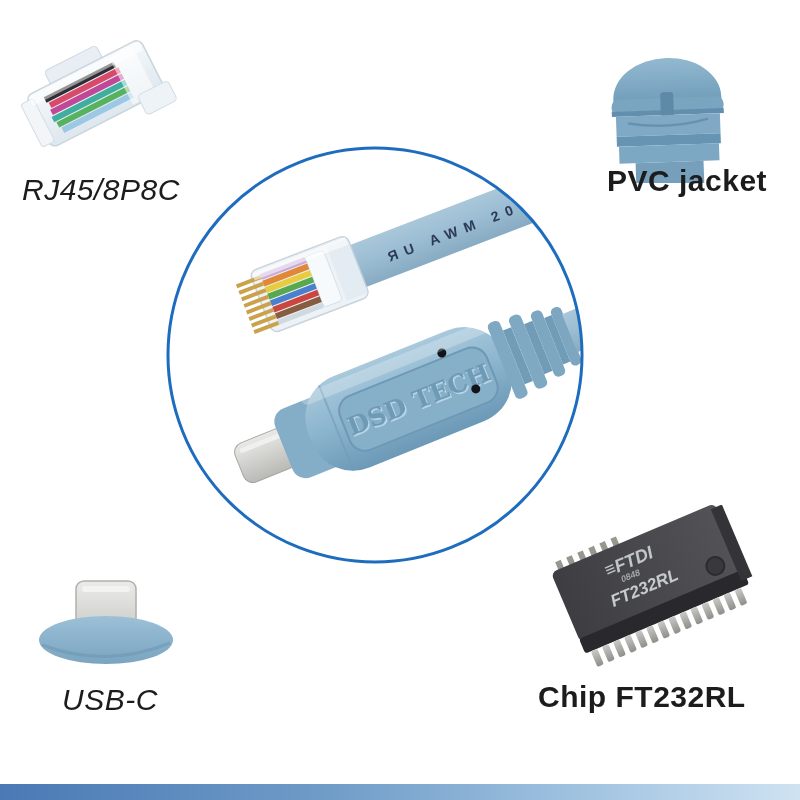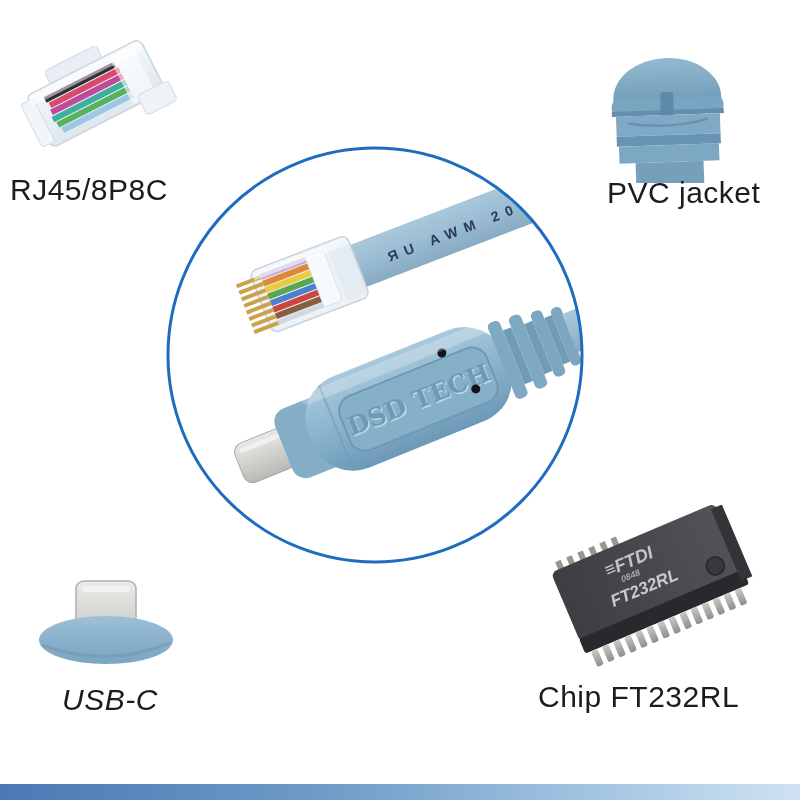--- a/index.html
+++ b/index.html
@@ -41,42 +41,42 @@
       <rect x="44" y="69" width="80" height="6" fill="#c04898"></rect>
       <rect x="42" y="76" width="82" height="6" fill="#3fae9e"></rect>
       <rect x="44" y="83" width="80" height="6" fill="#57b260"></rect>
       <rect x="46" y="90" width="78" height="6" fill="#9cc8e6"></rect>
     </g>
     <rect x="120" y="50" width="26" height="52" fill="#ffffff" opacity="0.55"></rect>
     <rect x="30" y="48" width="124" height="10" fill="#ffffff" opacity="0.5"></rect>
     <rect x="128" y="96" width="34" height="22" rx="4" fill="#eef3f7" stroke="#d2dde5"></rect>
   </g>
 </svg>
-<div class="callout" style="left:10px;top:173px;">RJ45/8P8C</div>
+<div class="callout" style="left:22px;top:173px;font-style:italic;">RJ45/8P8C</div>
 
 <svg class="abs" style="left:598px;top:48px;" width="145" height="135" viewBox="0 0 145 135">
   <defs>
     <linearGradient id="jackG" x1="0" y1="0" x2="0" y2="1">
       <stop offset="0" stop-color="#93b9d0"></stop>
         <stop offset="1" stop-color="#6f9cb9"></stop>
     </linearGradient>
   </defs>
   <g transform="rotate(-2 70 70)">
     <path d="M16 50 A54 40 0 0 1 124 50 L124 56 L16 56 Z" fill="url(#jackG)"></path>
     <rect x="14" y="50" width="112" height="16" rx="7" fill="#7aa5c0"></rect>
     <rect x="14" y="62" width="112" height="5" fill="#628fad"></rect>
     <rect x="63" y="44" width="13" height="26" rx="3" fill="#5e8aa8"></rect>
     <rect x="18" y="67" width="104" height="20" fill="#7fa9c4"></rect>
     <rect x="18" y="87" width="104" height="10" fill="#6694b2"></rect>
     <rect x="20" y="97" width="100" height="17" fill="#7da8c3"></rect>
     <path d="M36 114 L104 114 L104 138 Q104 148 70 148 Q36 148 36 138 Z" fill="#769fbc"></path>
     <path d="M30 74 Q70 82 110 72" stroke="#5d89a6" stroke-width="2.5" fill="none" opacity="0.7"></path>
   </g>
 </svg>
-<div class="callout" style="left:607px;top:176px;">PVC jacket</div>
+<div class="callout" style="left:607px;top:164px;font-weight:bold;">PVC jacket</div>
 
 <svg class="abs" style="left:155px;top:135px;" width="440" height="440" viewBox="0 0 440 440">
   <defs>
     <clipPath id="circleClip">
         <circle cx="220" cy="220" r="207"></circle>
       </clipPath>
     <linearGradient id="cableG" x1="0" y1="0" x2="0" y2="1">
       <stop offset="0" stop-color="#aac7d9"></stop>
         <stop offset="0.5" stop-color="#9abcd3"></stop>
         <stop offset="1" stop-color="#87abc2"></stop>
@@ -222,15 +222,15 @@
         <rect x="114" y="116" width="7" height="17" rx="2" fill="url(#pinG)"></rect>
       <rect x="126" y="116" width="7" height="17" rx="2" fill="url(#pinG)"></rect>
         <rect x="138" y="116" width="7" height="17" rx="2" fill="url(#pinG)"></rect>
       <rect x="150" y="116" width="7" height="17" rx="2" fill="url(#pinG)"></rect>
         <rect x="162" y="116" width="7" height="17" rx="2" fill="url(#pinG)"></rect>
       <rect x="174" y="116" width="7" height="17" rx="2" fill="url(#pinG)"></rect>
         <rect x="186" y="116" width="7" height="17" rx="2" fill="url(#pinG)"></rect>
     </g>
   </g>
 </svg>
-<div class="callout" style="left:538px;top:680px;">Chip FT232RL</div>
+<div class="callout" style="left:538px;top:680px;font-weight:bold;">Chip FT232RL</div>
 
 <div id="bottom-bar"></div>
 
 </body></html>

